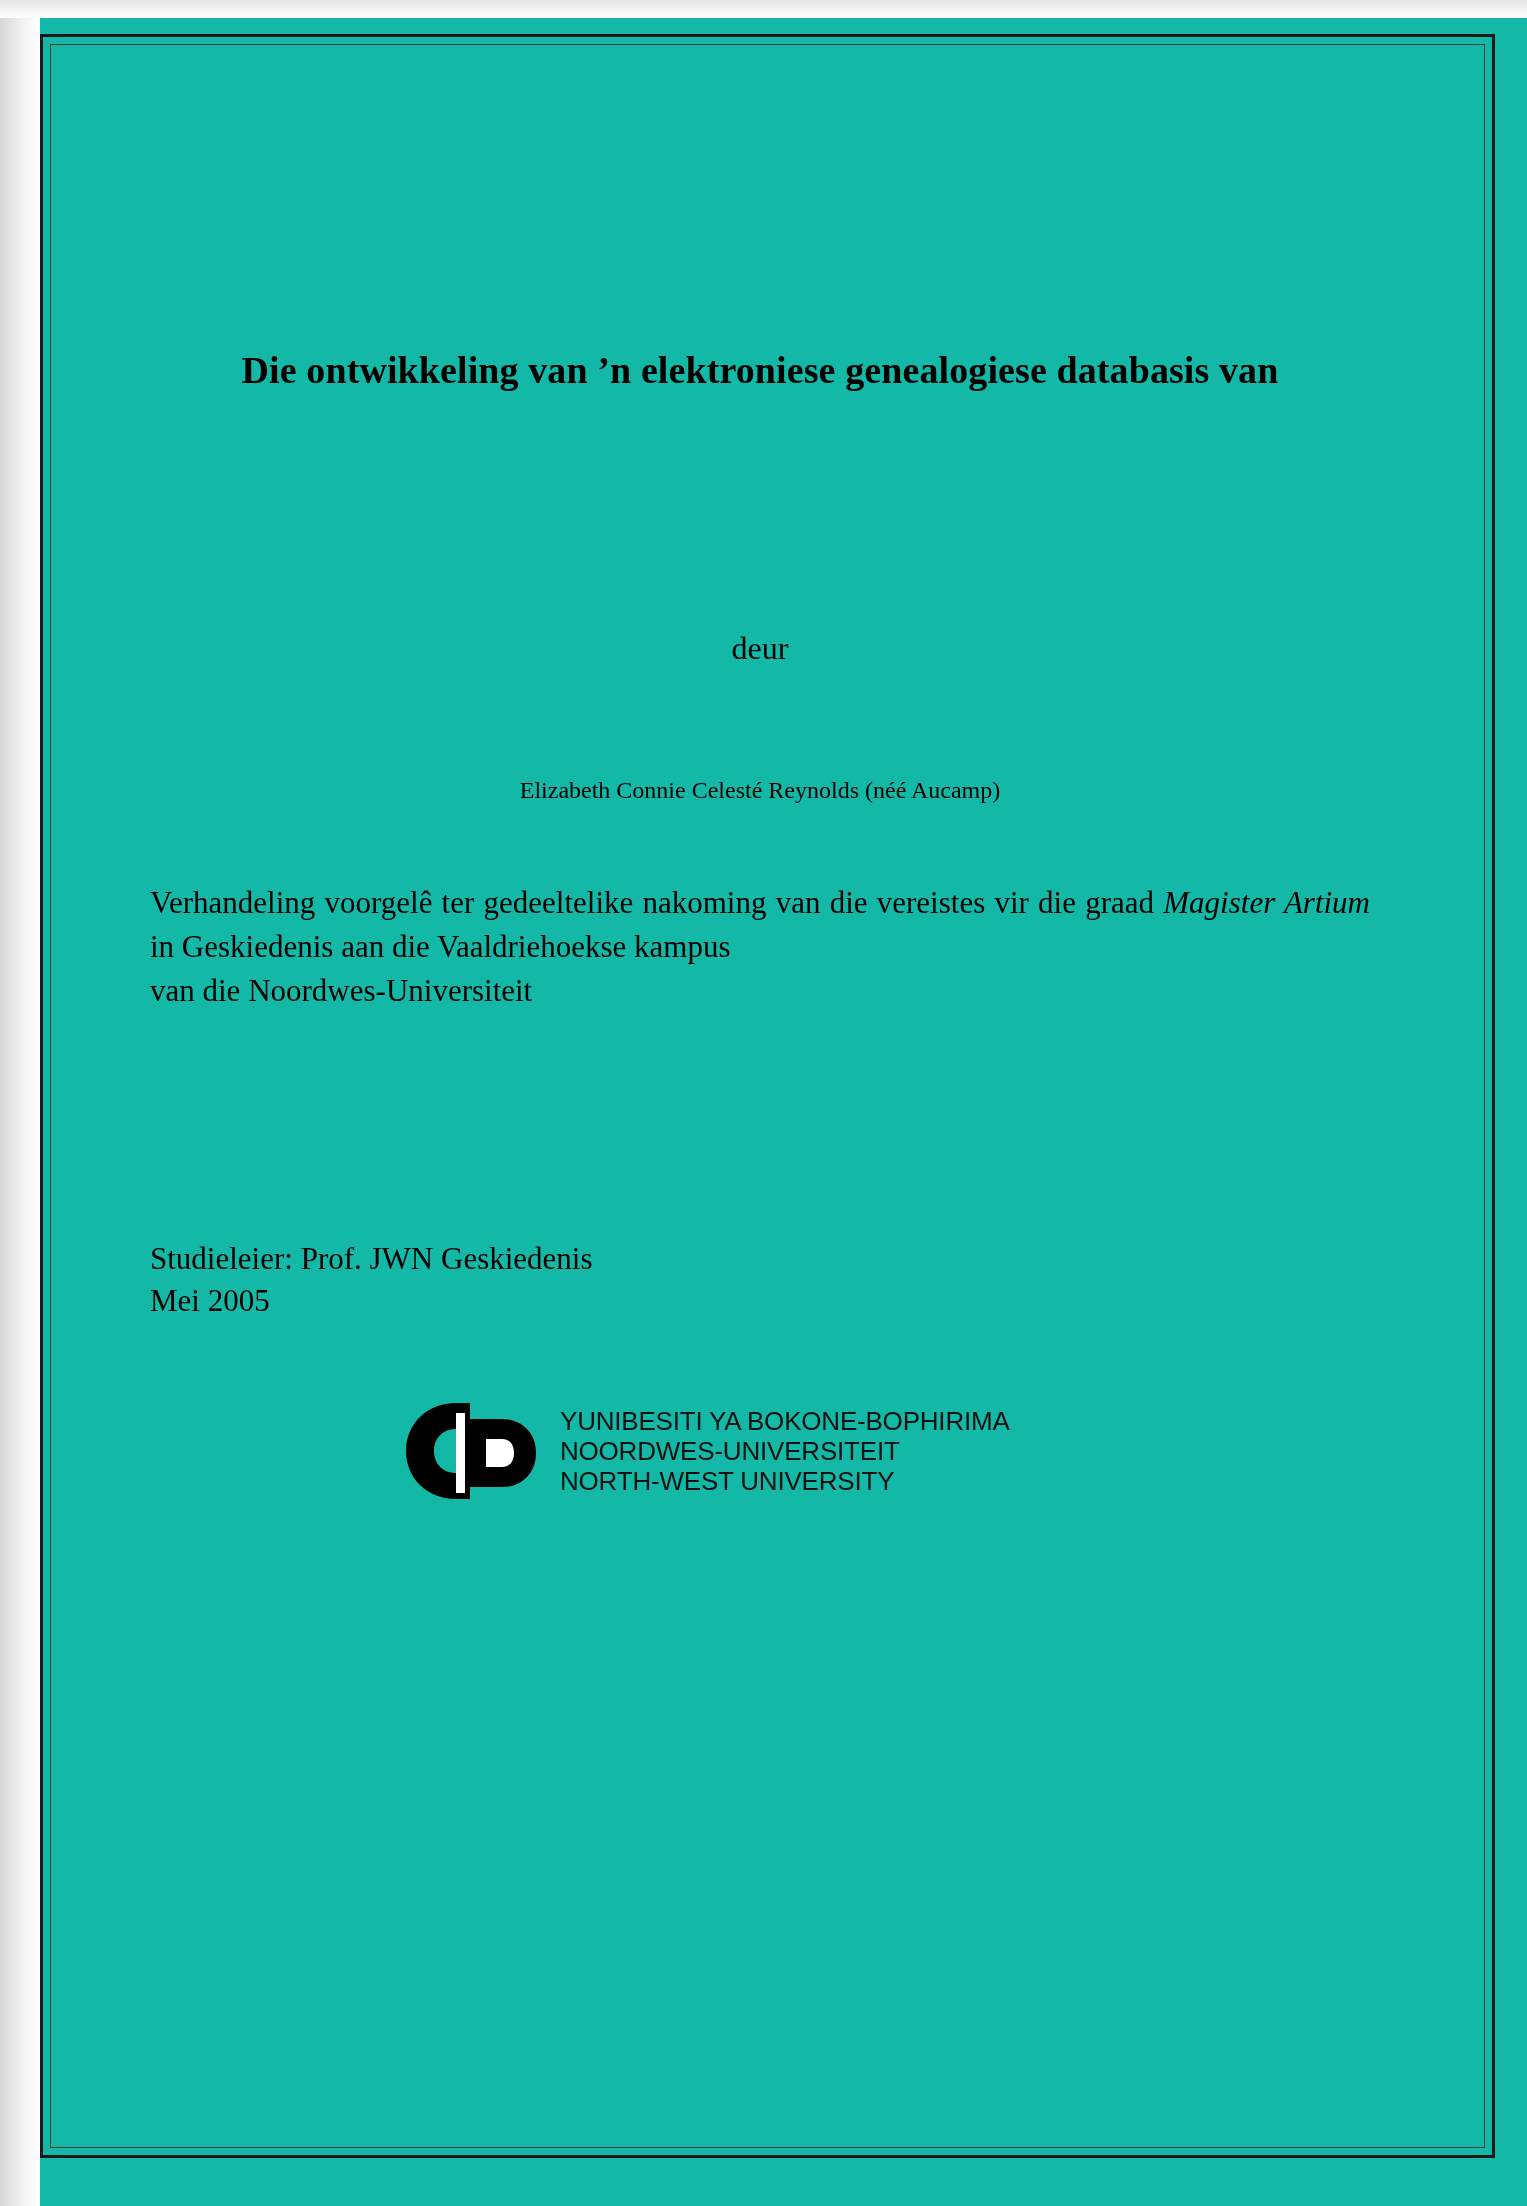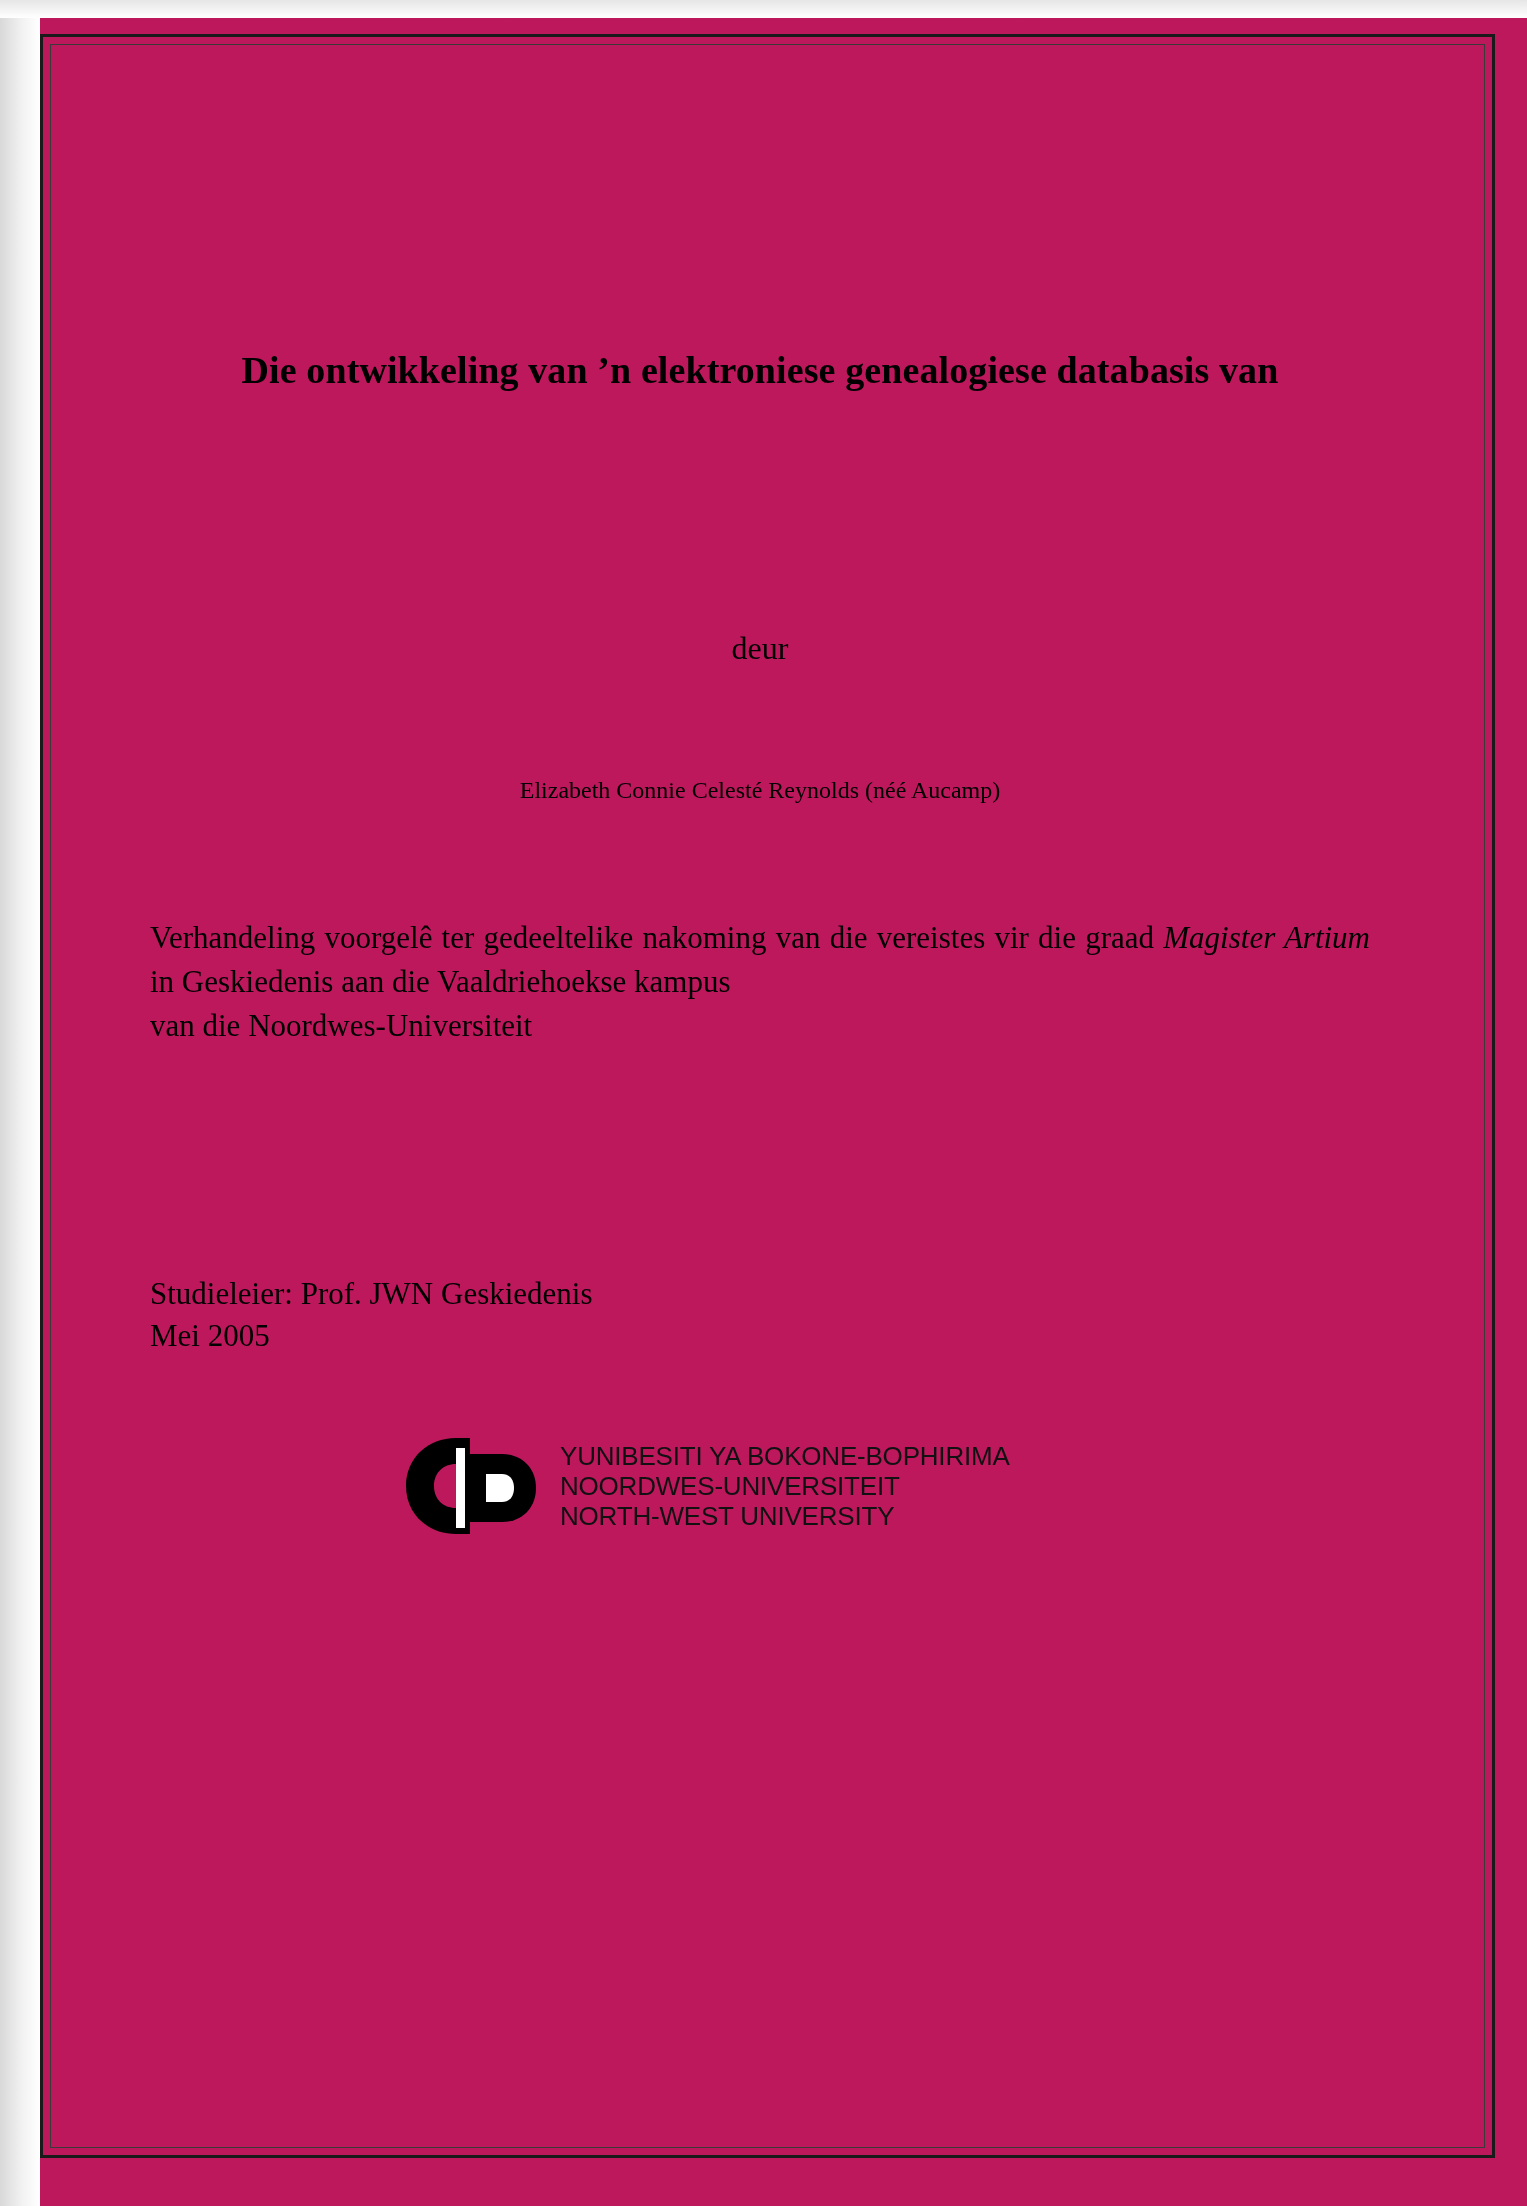--- a/index.html
+++ b/index.html
@@ -16,21 +16,21 @@
     overflow: hidden;
   }
 
   
   .page {
     position: absolute;
     left: 0;
     top: 0;
     width: 1527px;
     height: 2206px;
-    background: #be185d;
+    background: #14b8a6;
   }
 
   
   .frame {
     position: absolute;
     left: 40px;
     top: 34px;
     width: 1455px;
     height: 2124px;
     border: 3px solid #1a1a1a;
@@ -88,21 +88,21 @@
     margin-top: 228px;
   }
 
   .author {
     text-align: center;
     font-size: 24px;
     margin-top: 110px;
   }
 
   .statement {
-    margin-top: 112px;
+    margin-top: 77px;
     font-size: 31px;
     line-height: 1.42;
   }
   .statement .just {
     text-align: justify;
     text-justify: inter-word;
   }
   .statement .p2 {
     text-align: left;
   }

